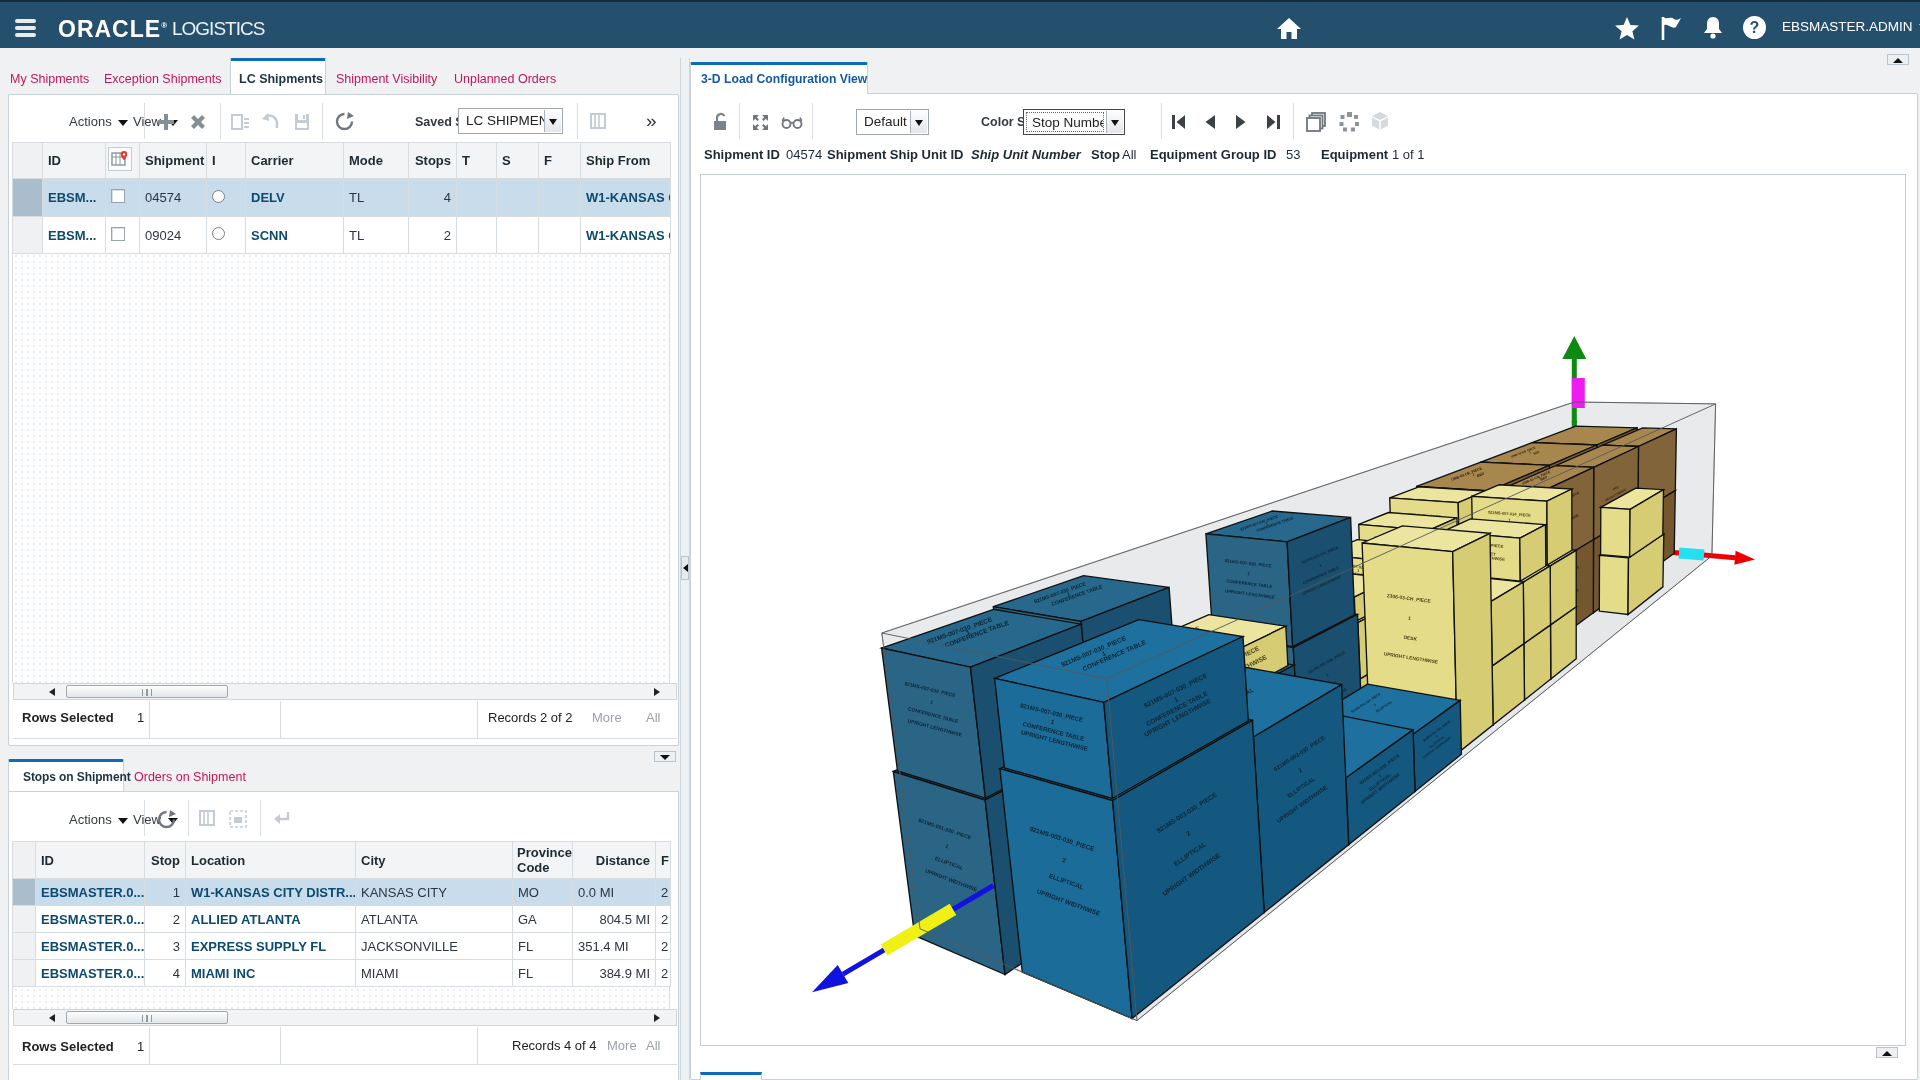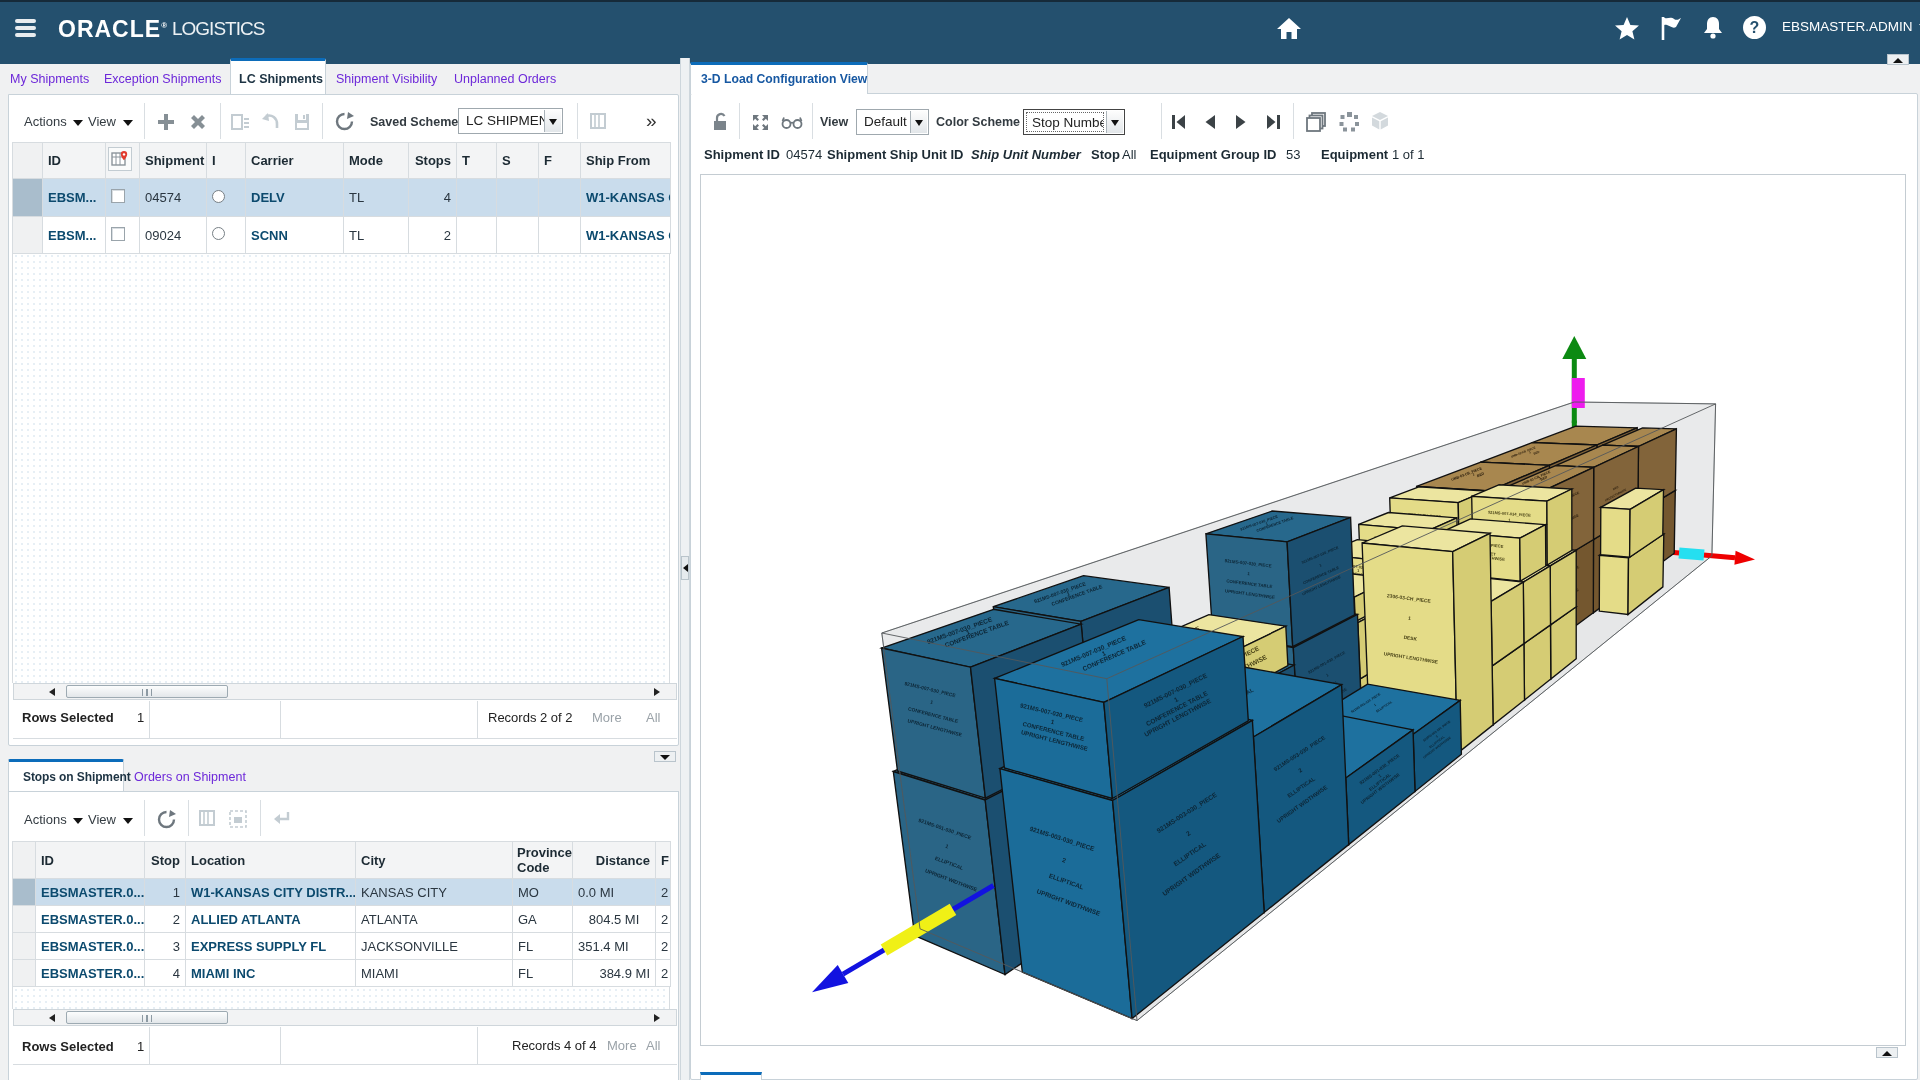--- a/index.html
+++ b/index.html
@@ -1,34 +1,34 @@
 <!DOCTYPE html>
 <html><head>
 <meta charset="utf-8">
 <style>
 * { margin:0; padding:0; box-sizing:border-box; }
 html,body { width:1920px; height:1080px; overflow:hidden; font-family:"Liberation Sans",sans-serif; background:#f0f1f2; }
-.hdr { position:absolute; left:0; top:0; width:1920px; height:64px; background:#24506e; }
+.hdr { position:absolute; left:0; top:0; width:1920px; height:48px; background:#24506e; }
 .hdr .burger { position:absolute; left:15px; top:17px; width:21px; }
 .hdr .burger div { height:3.5px; background:#e8ecef; border-radius:2px; margin-bottom:3.5px; }
 .logo { position:absolute; left:58px; top:14px; color:#fff; font-size:23px; font-weight:bold; letter-spacing:1px; white-space:nowrap; }
 .logo sup { font-size:8px; }
 .apptitle { position:absolute; left:172px; top:16px; color:#edf1f4; font-size:19px; letter-spacing:-1px; font-weight:normal; white-space:nowrap; }
 .homeic { position:absolute; left:1276px; top:14px; }
 .search { position:absolute; left:1322px; top:11px; width:276px; height:31px; background:#1a4160; border:1px solid #46708f; border-radius:16px; color:#b4c3cf; font-size:12px; line-height:29px; padding-left:20px; white-space:nowrap; }
 .search .mag { position:absolute; right:10px; top:6px; }
 .hdrtxt { position:absolute; top:17px; color:#fff; font-size:13.5px; white-space:nowrap; }
 .caret-w { display:inline-block; width:0; height:0; border-left:5px solid transparent; border-right:5px solid transparent; border-top:6px solid #fff; vertical-align:middle; margin-left:6px; }
 
 
 .panel { position:absolute; background:#fff; border:1px solid #c8d2d9; }
-.tab { position:absolute; font-size:12.5px; color:#6d28d9; white-space:nowrap; }
+.tab { position:absolute; font-size:12.5px; color:#be185d; white-space:nowrap; }
 .tab.act { color:#1d3343; font-weight:bold; }
 .tabbox { position:absolute; background:#fff; border:1px solid #c8d2d9; border-bottom:none; border-top:3px solid #0c6cba; border-radius:2px 2px 0 0; }
-.toolbar-label { font-size:13px; color:#333b41; white-space:nowrap; }
+.toolbar-label { font-size:13px; color:#333b41; white-space:nowrap;margin-left:45px; }
 .tsep { position:absolute; width:1px; background:#d9dee2; }
 .dd { position:absolute; background:#fff; border:1px solid #9fa8ae; height:26px; }
 .dd .txt { position:absolute; left:7px; top:4px; font-size:13.5px; color:#222; white-space:nowrap; overflow:hidden; }
 .dd .btn { position:absolute; right:1px; top:1px; bottom:1px; width:17px; background:linear-gradient(#fdfdfd,#e2e6e9); border-left:1px solid #aab3b9; }
 .dd .btn:after { content:""; position:absolute; left:4px; top:9px; border-left:4.5px solid transparent; border-right:4.5px solid transparent; border-top:6px solid #111; }
 table.grid { border-collapse:collapse; table-layout:fixed; font-size:13px;padding-left:28px; }
 table.grid th { background:#f3f4f5; color:#1c2a33; font-weight:bold; text-align:left; border:1px solid #d7dce0; padding:2px 5px; vertical-align:middle; line-height:15px; }
 table.grid td { border:1px solid #d7dce0; padding:2px 5px; color:#2a3640; white-space:nowrap; overflow:hidden; }
 table.grid .gut { background:#f0f1f2; }
 tr.sel td { background:#c9dcec; }
@@ -277,21 +277,21 @@
           <td style="text-align:left;">0.0 MI</td>
           <td>2</td>
     </tr>
     <tr style="height:27px;">
       <td class="gut hatch"></td>
           <td><a class="lk">EBSMASTER.0...</a></td>
           <td style="text-align:right;">2</td>
           <td><a class="lk">ALLIED ATLANTA</a></td>
           <td>ATLANTA</td>
           <td>GA</td>
-          <td style="text-align:center;">804.5 MI</td>
+          <td style="text-align:right;">804.5 MI</td>
           <td>2</td>
     </tr>
     <tr style="height:27px;">
       <td class="gut hatch"></td>
           <td><a class="lk">EBSMASTER.0...</a></td>
           <td style="text-align:right;">3</td>
           <td><a class="lk">EXPRESS SUPPLY FL</a></td>
           <td>JACKSONVILLE</td>
           <td>FL</td>
           <td style="text-align:left;">351.4 MI</td>

